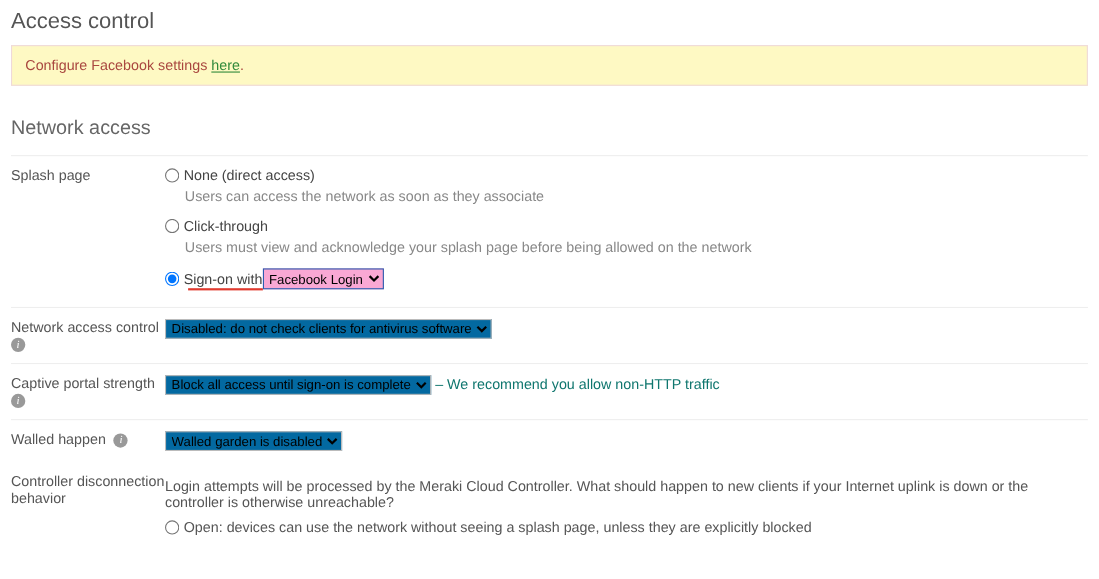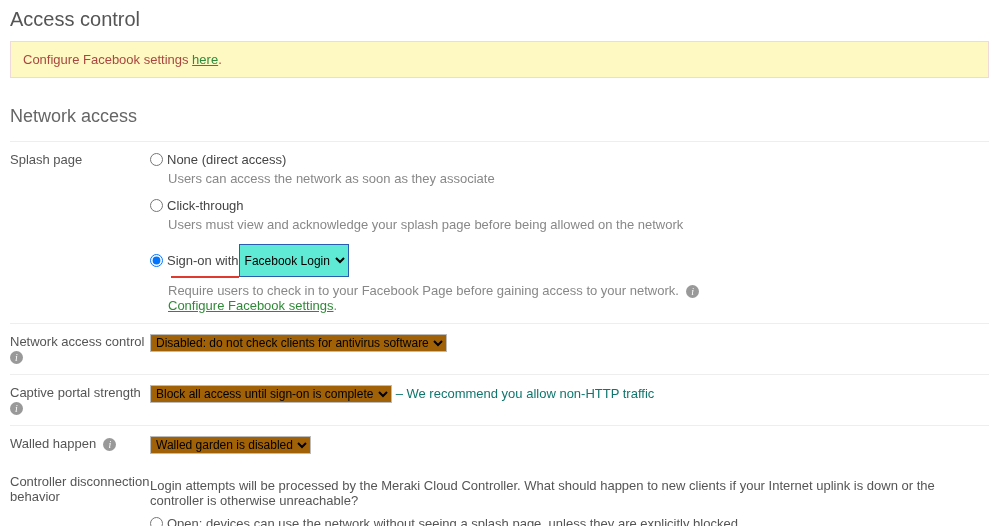--- a/index.html
+++ b/index.html
@@ -53,28 +53,28 @@
   }
   .opt { margin-bottom: 12px; }
   .opt:last-child { margin-bottom: 0; }
   .opt-title { color: #444; }
   .opt-desc { color: #888; margin-top: 4px; margin-left: 18px; }
   .opt-desc.tight { margin-left: 0; }
   .link-green { color: #2f8a37; text-decoration: underline; }
   select {
     font-size: 12px;
     border: 1px solid #bbb;
-    background: #a16207;
+    background: #0369a1;
     height: 18px;
     padding: 0 1px;
   }
   select.sel-signon {
     border: 1px solid #2a5db0;
-    background: #5eead4;
-    height: 33px;
+    background: #f9a8d4;
+    height: 19px;
   }
   .signon-underline {
     display: block;
     width: 68px;
     height: 2px;
     background: #e03a2f;
     margin-left: 21px;
     margin-top: -1px;
     margin-bottom: 5px;
   }
@@ -126,25 +126,20 @@
     </div>
     <div class="opt" style="margin-bottom:0;">
       <div class="radio-line">
         <input type="radio" name="splash" checked="" style="">
         <span class="opt-title">Sign-on with</span>
         <select class="sel-signon">
           <option>Facebook Login</option>
         </select>
       </div>
       <span class="signon-underline"></span>
-      <div class="opt-desc" style="margin-top:0;">
-        <span>Require users to check in to your Facebook Page before gaining access to your network.</span>
-        &nbsp;<span class="info-icon">i</span><br>
-        <a href="#" class="link-green">Configure Facebook settings</a><span>.</span>
-      </div>
     </div>
   </div>
 </div>
 
 <div class="row">
   <div class="label-col">
     <span>Network access control</span><br>
     <span class="info-icon">i</span>
   </div>
   <div class="field-col">

